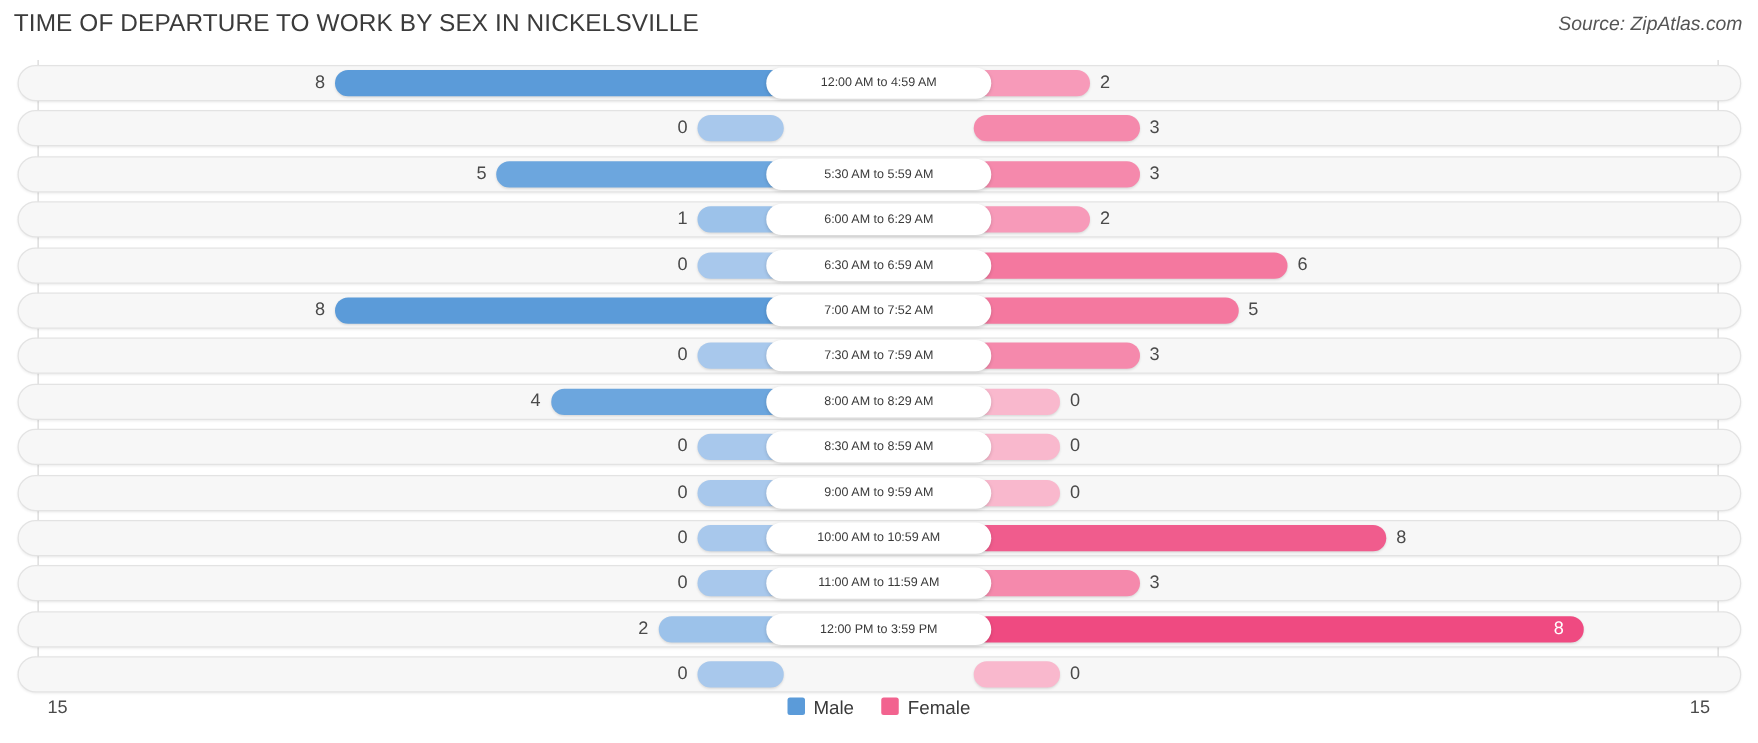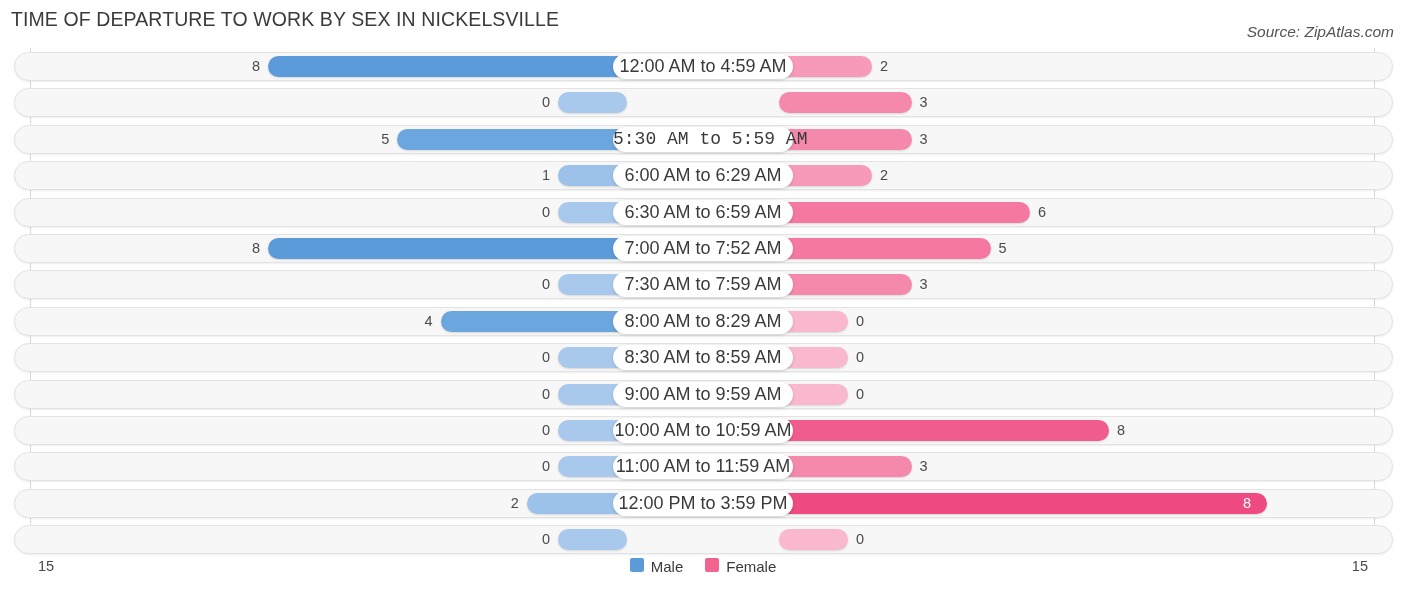--- a/index.html
+++ b/index.html
@@ -18,21 +18,20 @@
   .header{position:absolute;left:0;top:0;width:1406px;height:44px;}
   .chart-title{
     position:absolute;left:11px;top:8px;
     font-size:19.5px;letter-spacing:.1px;
     color:#3b3b3b;font-weight:400;white-space:nowrap;
   }
   .chart-source{
     position:absolute;right:12px;top:11px;
     font-size:15.5px;font-style:italic;color:#555;
     white-space:nowrap;
-    margin-top:12px;
   }
 
   
   .plot{position:absolute;left:0;top:46px;width:1406px;height:500px;}
   .gridlines{position:absolute;left:0;top:0;width:1406px;height:500px;}
   .gridline{position:absolute;top:2px;width:1px;height:498px;background:#d8d8d8;}
 
   .rows{position:absolute;left:0;top:0;width:1406px;height:500px;}
   .row{
     position:absolute;left:14px;width:1379px;height:29px;
@@ -64,21 +63,21 @@
   .val-male{text-align:right;}
   .val-female{text-align:left;}
   .val-inside{color:#ffffff;}
 
   
   .cat-pill{
     position:absolute;top:2px;height:25px;line-height:25px;
     background:#ffffff;
     border-radius:13px;
     text-align:center;
-    font-size:18px;color:#3a3a3a;
+    font-size:10px;color:#3a3a3a;
     white-space:nowrap;
     box-shadow:0 1px 3px rgba(0,0,0,0.17);
     box-sizing:border-box;
   }
 
   
   .footer{position:absolute;left:0;top:548px;width:1406px;height:46px;}
   .axis-end{
     position:absolute;top:10px;
     font-size:14.5px;color:#4a4a4a;
@@ -123,21 +122,21 @@
           <div class="val val-male" style="left: 480px; width: 56px;">0</div>
           <div class="bar bar-female" style="left: 765px; width: 132.5px; background: rgb(245, 137, 172);"></div>
           <div class="val val-female" style="left: 905.5px; width: 56px;">3</div>
         </div>
         <div class="row" style="top: 78.8px;">
           <div class="track"></div>
           <div class="bar bar-male" style="left: 383.375px; width: 229.625px; background: rgb(108, 166, 222);"></div>
           <div class="val val-male" style="left: 319.375px; width: 56px;">5</div>
           <div class="bar bar-female" style="left: 765px; width: 132.5px; background: rgb(245, 137, 172);"></div>
           <div class="val val-female" style="left: 905.5px; width: 56px;">3</div>
-          <div class="cat-pill" style="left: 599px; width: 180px; font-family: Liberation Mono, monospace;">5:30 AM to 5:59 AM</div>
+          <div class="cat-pill" style="left: 599px; width: 180px;">5:30 AM to 5:59 AM</div>
         </div>
         <div class="row" style="top: 115.2px;">
           <div class="track"></div>
           <div class="bar bar-male" style="left: 544px; width: 69px; background: rgb(156, 194, 234);"></div>
           <div class="val val-male" style="left: 480px; width: 56px;">1</div>
           <div class="bar bar-female" style="left: 765px; width: 93px; background: rgb(247, 154, 185);"></div>
           <div class="val val-female" style="left: 866px; width: 56px;">2</div>
           <div class="cat-pill" style="left: 599px; width: 180px;">6:00 AM to 6:29 AM</div>
         </div>
         <div class="row" style="top: 151.6px;">

